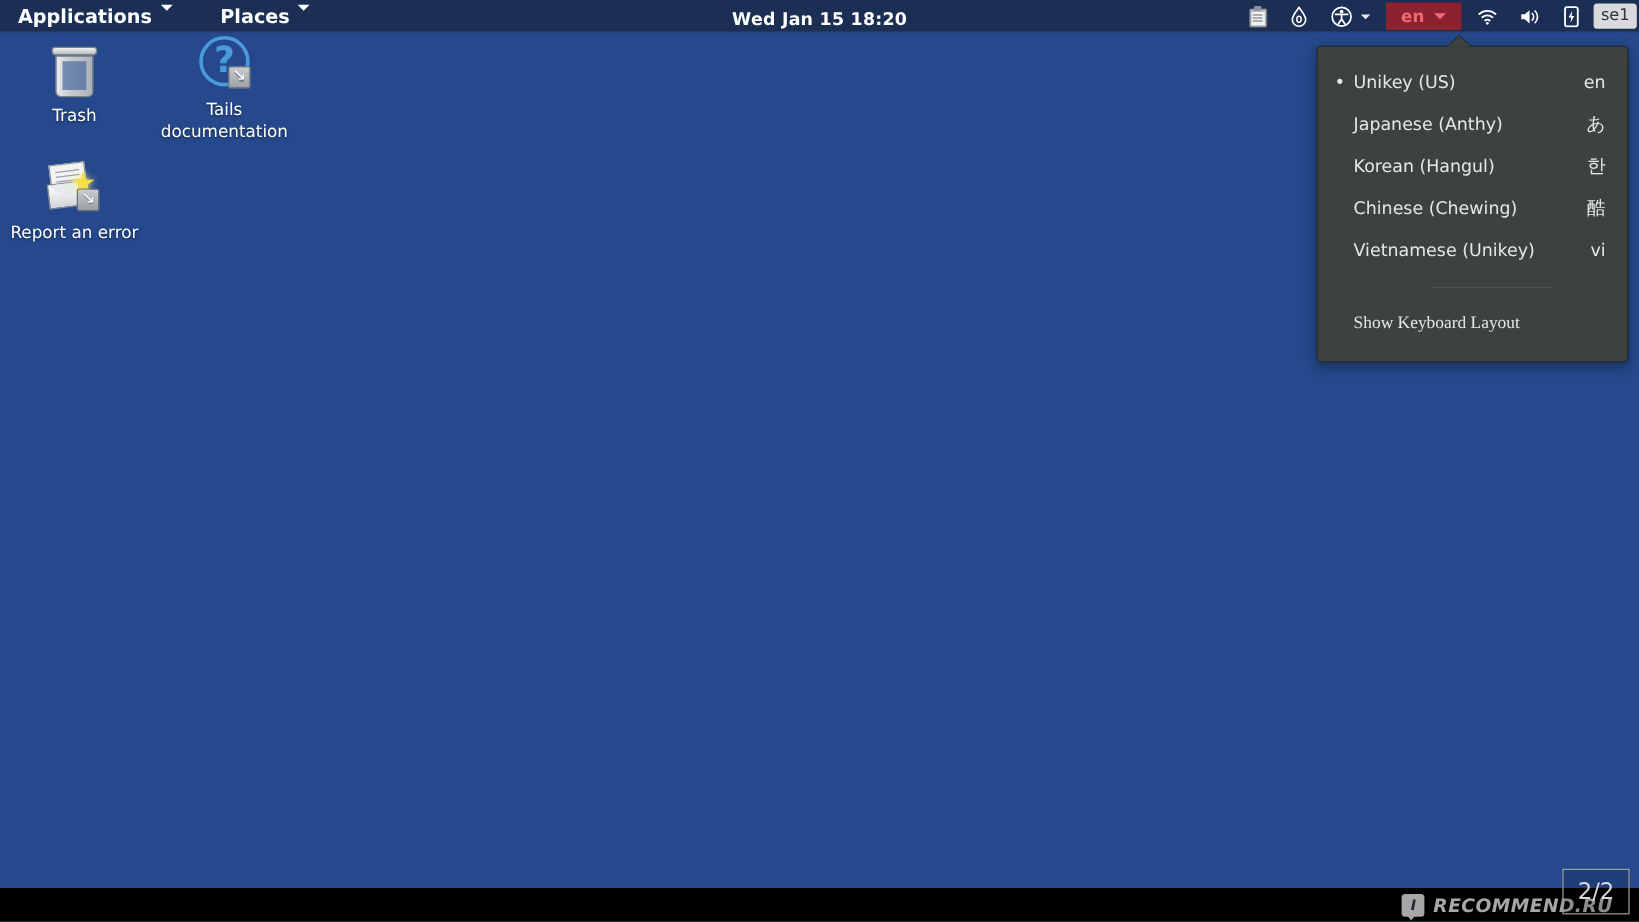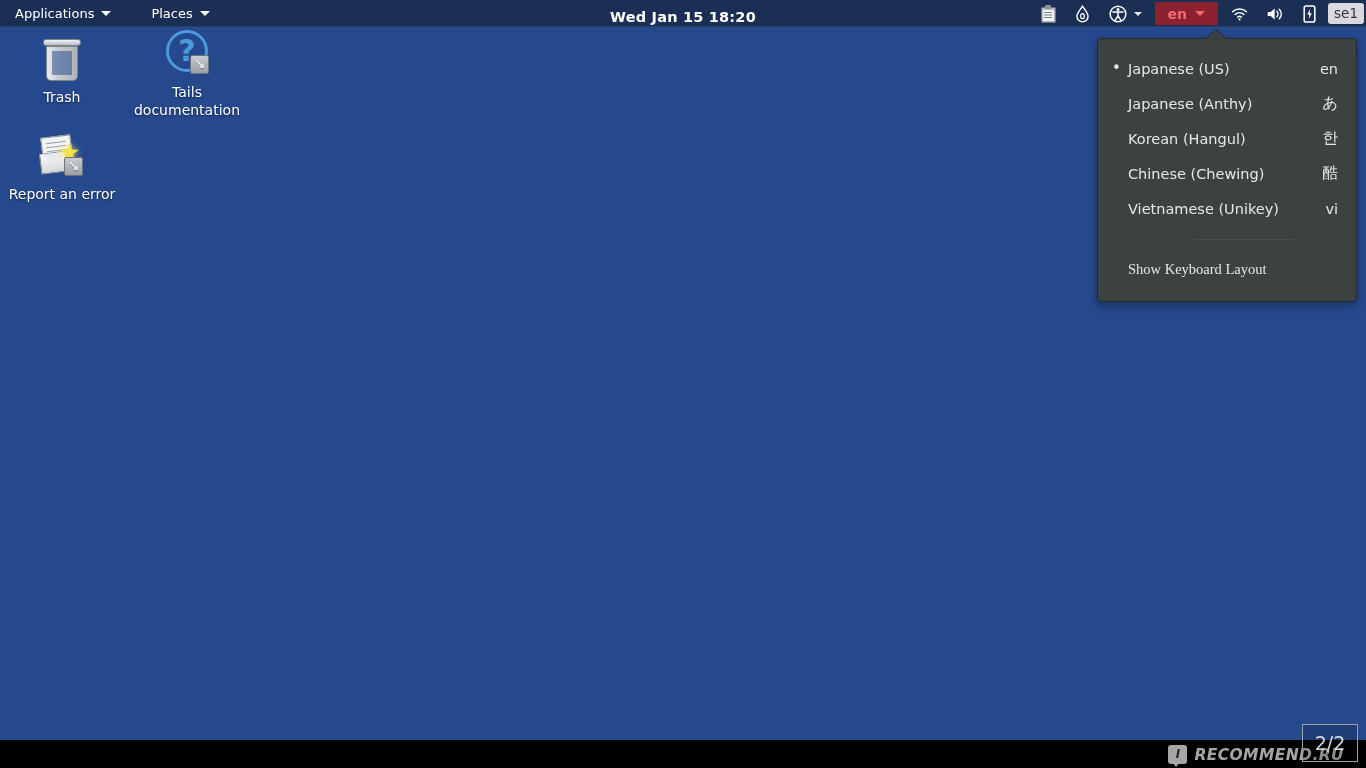--- a/index.html
+++ b/index.html
@@ -40,25 +40,24 @@
     content: "";
     position: absolute;
     left: 0; bottom: 0;
     width: 100%;
     height: 1px;
     background: rgba(255,255,255,0.07);
   }
 
   .tb-menu {
     display: flex;
-    align-items: center;
     gap: 7px;
     color: #ffffff;
-    font-size: 13px;
-    font-weight: normal;
+    font-size: 16px;
+    font-weight: bold;
     padding: 4px 9px 5px 9px;
     cursor: default;
     white-space: nowrap;
   }
   #applications-menu { margin-left: 6px; }
   #places-menu { margin-left: 22px; }
 
   .caret-down {
     width: 0; height: 0;
     border-left: 5px solid transparent;
@@ -569,21 +568,21 @@
 
   </div>
 </div>
 
 <div id="kbd-menu">
   <div class="arrow-b"></div>
   <div class="arrow"></div>
 
   <div class="menu-row">
     <span class="bullet">•</span>
-    <span class="name">Japanese (US)</span>
+    <span class="name">Unikey (US)</span>
     <span class="short">en</span>
   </div>
 
 
   <div class="menu-row">
     <span class="bullet"></span>
     <span class="name">Japanese (Anthy)</span>
     <span class="short cjk">あ</span>
   </div>
 

